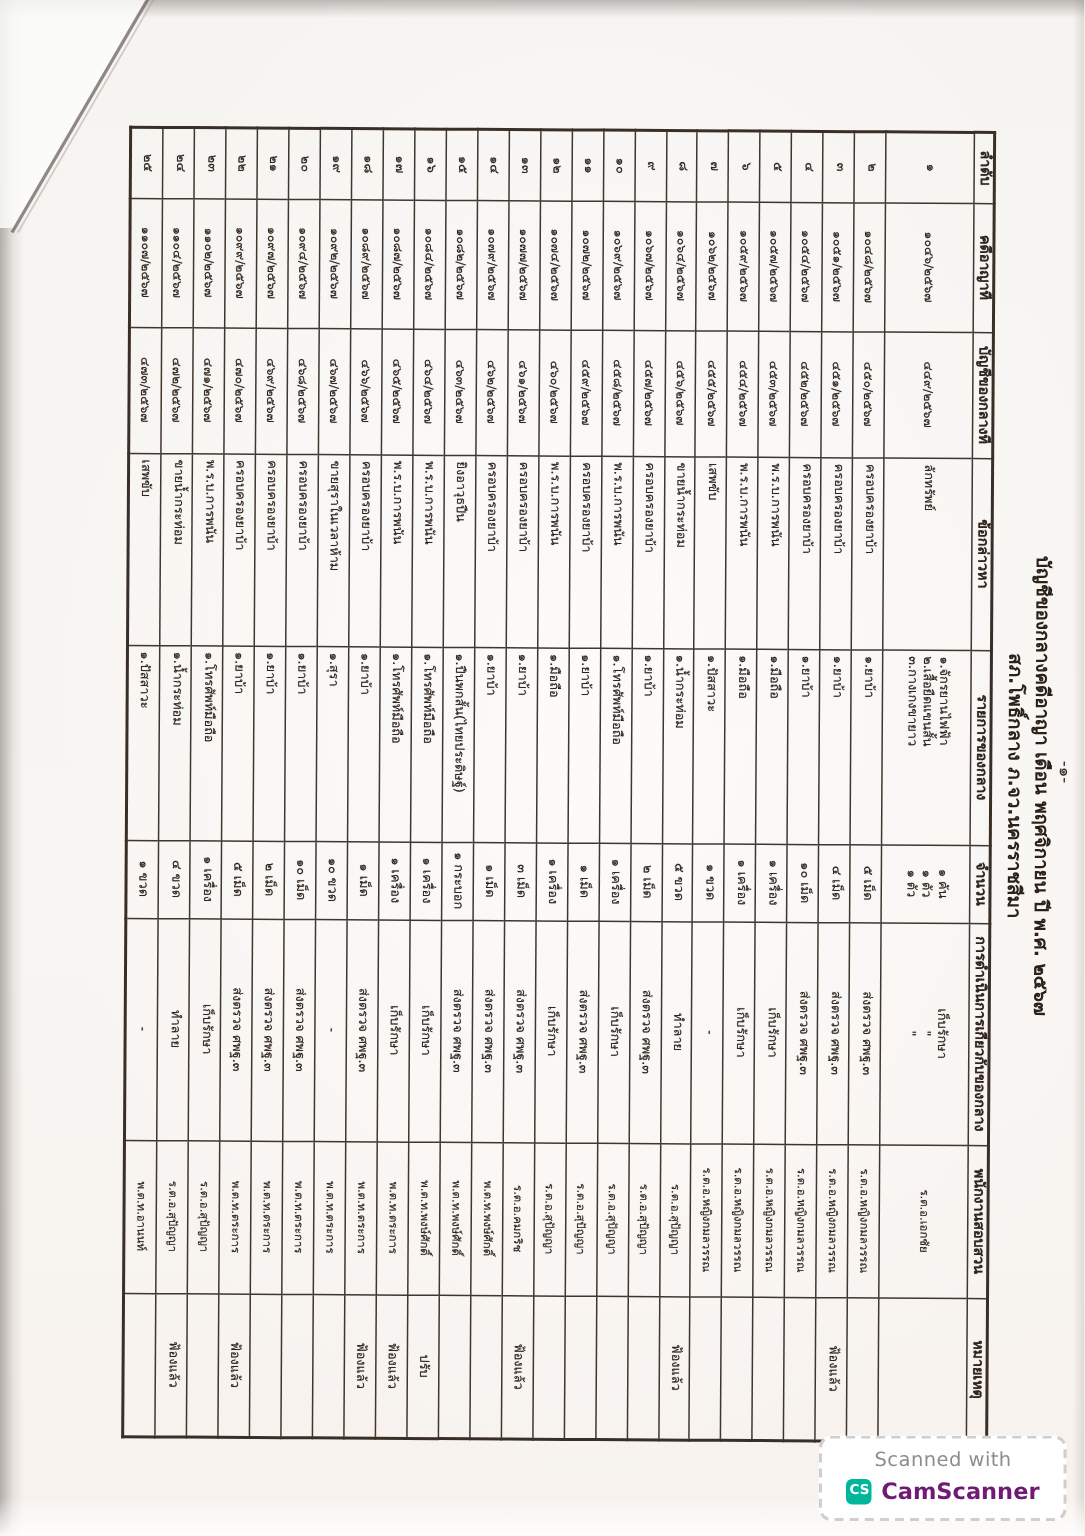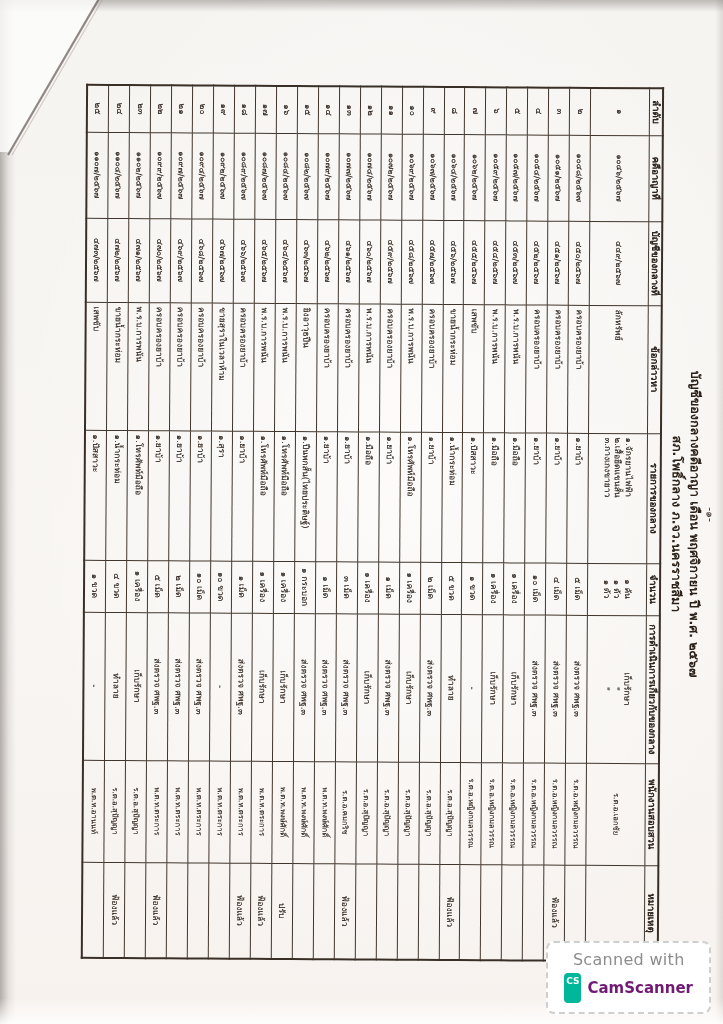--- a/index.html
+++ b/index.html
@@ -53,24 +53,24 @@
 
   
   .crease{position:absolute;left:0;top:0;z-index:6;pointer-events:none;}
 
   
   .badge{
     position:absolute;right:12px;bottom:10px;z-index:10;
     background:#ffffff;border:2px dashed #cfcfcf;border-radius:8px;
     padding:7px 16px 9px 16px;text-align:center;
   }
-  .badge .line1{font-size:16px;color:#8d8d8d;letter-spacing:.3px;margin-bottom:4px;}
+  .badge .line1{font-size:13px;color:#8d8d8d;letter-spacing:.3px;margin-bottom:4px;}
   .badge .brandrow{display:flex;align-items:center;gap:6px;justify-content:center;}
   .badge .cs{
-    width:17px;height:30px;border-radius:4px;background:#00b79b;
+    width:17px;height:17px;border-radius:4px;background:#00b79b;
     color:#fff;font-weight:bold;font-size:9px;line-height:17px;text-align:center;
   }
   .badge .brand{font-size:15px;font-weight:bold;color:#701a75;}
 </style>
 </head>
 <body>
 
 <div class="paper"></div>
 
 <div class="sheet">

